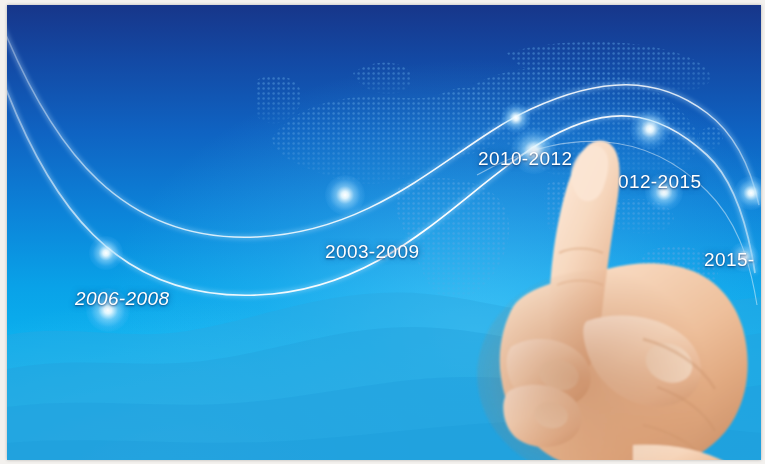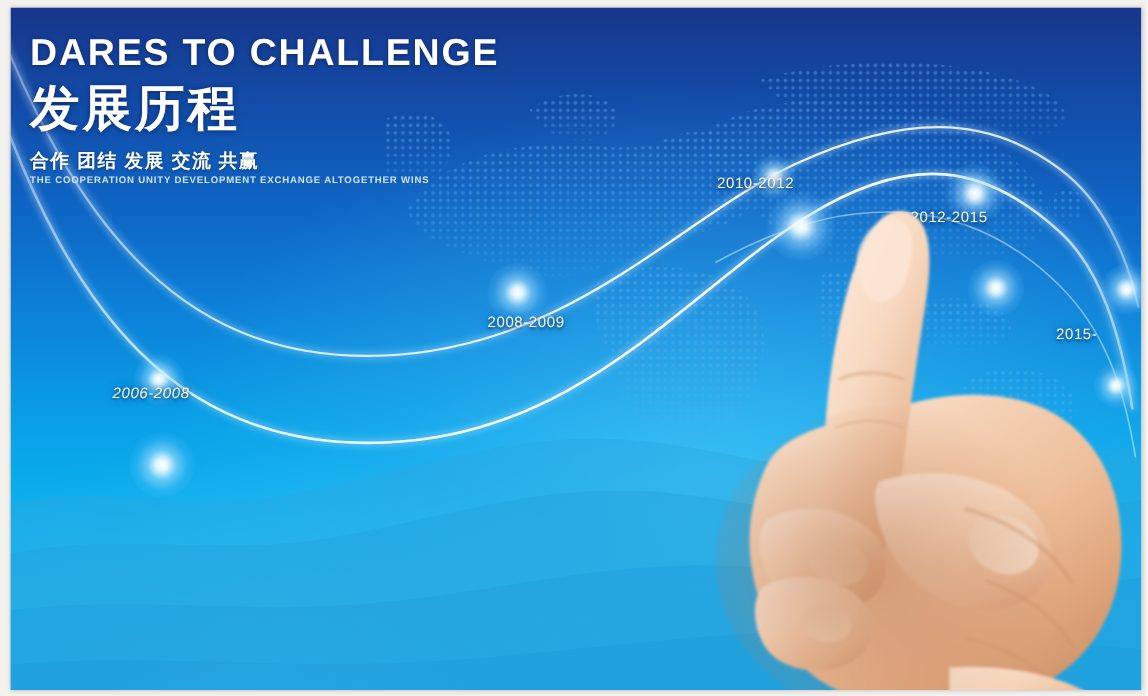--- a/index.html
+++ b/index.html
@@ -62,23 +62,24 @@
       rgba(255,255,255,1) 0%,
       rgba(235,250,255,.95) 12%,
       rgba(170,225,255,.55) 32%,
       rgba(120,200,255,.22) 55%,
       rgba(90,180,255,0) 75%);
     pointer-events:none;
   }
 
   
   .year{
-    position:absolute;color:#ffffff;font-size:10px;font-weight:400;
+    position:absolute;color:#ffffff;font-size:19px;font-weight:400;
     letter-spacing:.4px;white-space:nowrap;
     text-shadow:0 0 6px rgba(10,60,130,.75),0 1px 2px rgba(0,30,80,.6);
+    margin-top:31px;
   }
 
   
   .hdr{position:absolute;left:13px;top:18px;}
   .hdr .en1{
     color:#ffffff;font-size:25px;font-weight:bold;letter-spacing:1.2px;
     line-height:1;white-space:nowrap;
     text-shadow:0 1px 3px rgba(0,20,70,.55);
   }
   .hdr .cn{
@@ -209,21 +210,21 @@
     <div class="node" style="left:82px;top:231px;width:34px;height:34px;"></div>
     <div class="node" style="left:318px;top:170px;width:40px;height:40px;"></div>
     <div class="node" style="left:504px;top:123px;width:46px;height:46px;"></div>
     <div class="node" style="left:494px;top:98px;width:30px;height:30px;"></div>
     <div class="node" style="left:623px;top:104px;width:40px;height:40px;"></div>
     <div class="node" style="left:638px;top:168px;width:38px;height:38px;"></div>
     <div class="node" style="left:727px;top:171px;width:34px;height:34px;"></div>
     <div class="node" style="left:722px;top:237px;width:30px;height:30px;"></div>
 
     <div class="year" style="left:68px;top:252px;font-style:italic;">2006-2008</div>
-    <div class="year" style="left:318px;top:205px;">2008-2009</div>
+    <div class="year" style="left:318px;top:205px;">2003-2009</div>
     <div class="year" style="left:471px;top:112px;">2010-2012</div>
     <div class="year" style="left:600px;top:135px;">2012-2015</div>
     <div class="year" style="left:697px;top:213px;text-align:right;">2015-</div>
 
     <svg class="hand" viewBox="0 0 330 345">
       <defs>
         <linearGradient id="skin" x1="0.15" y1="0" x2="0.95" y2="1">
           <stop offset="0%" stop-color="#fbe4cf"></stop>
           <stop offset="22%" stop-color="#f6d5ba"></stop>
           <stop offset="50%" stop-color="#eec09c"></stop>
@@ -281,21 +282,15 @@
         <path d="M210,262 C238,272 258,288 268,306" fill="none" stroke="#c88f66" stroke-width="2.6" opacity=".3"></path>
         <path d="M196,300 C222,306 244,318 256,332" fill="none" stroke="#c88f66" stroke-width="2.2" opacity=".26"></path>
 
         <path d="M186,320 C222,318 258,324 284,340 C300,350 308,360 310,372
                  L310,345 L186,345 Z" fill="url(#skin)"></path>
 
         <ellipse cx="150" cy="250" rx="120" ry="105" fill="url(#shade)"></ellipse>
       </g>
     </svg>
 
-    <div class="hdr">
-      <div class="en1">DARES TO CHALLENGE</div>
-      <div class="cn">发展历程</div>
-      <div class="cn2">合作  团结  发展  交流  共赢</div>
-      <div class="en2">THE COOPERATION UNITY DEVELOPMENT EXCHANGE ALTOGETHER WINS</div>
-    </div>
 
   </div>
 </div>
 
 </body></html>

